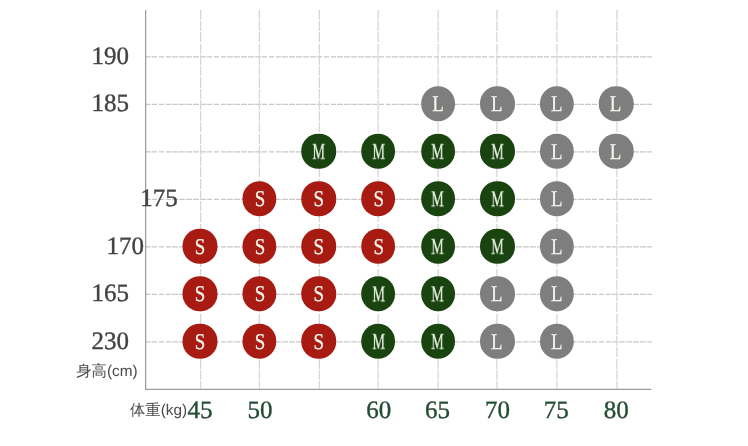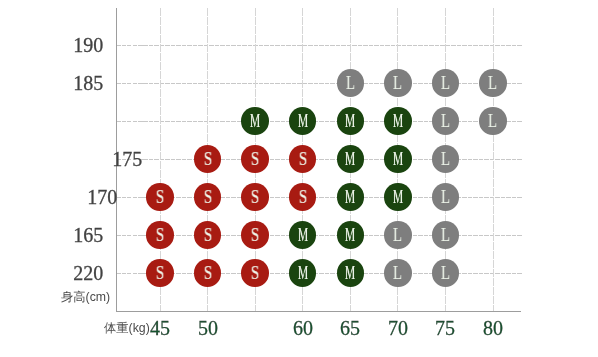--- a/index.html
+++ b/index.html
@@ -47,23 +47,23 @@
       <div class="gridline vgrid" style="left: 159.5px; top: 8px; height: 302.5px;"></div>
       <div class="gridline vgrid" style="left: 207.071px; top: 8px; height: 302.5px;"></div>
       <div class="gridline vgrid" style="left: 254.643px; top: 8px; height: 302.5px;"></div>
       <div class="gridline vgrid" style="left: 302.214px; top: 8px; height: 302.5px;"></div>
       <div class="gridline vgrid" style="left: 349.786px; top: 8px; height: 302.5px;"></div>
       <div class="gridline vgrid" style="left: 397.357px; top: 8px; height: 302.5px;"></div>
       <div class="gridline vgrid" style="left: 444.929px; top: 8px; height: 302.5px;"></div>
       <div class="gridline vgrid" style="left: 492.5px; top: 8px; height: 302.5px;"></div>
       <div class="axis" style="left: 115.5px; top: 8px; width: 1px; height: 303.5px;"></div>
       <div class="axis" style="left: 116px; top: 310.5px; width: 405px; height: 1px;"></div>
-      <div class="ylab" style="left: 0px; top: 260.7px; width: 103.2px; height: 24px; line-height: 24px;">220</div>
+      <div class="ylab" style="left: 0px; top: 260.7px; width: 103.2px; height: 24px; line-height: 24px;">230</div>
       <div class="ylab" style="left: 0px; top: 222.7px; width: 103.2px; height: 24px; line-height: 24px;">165</div>
-      <div class="ylab" style="left: 14px; top: 184.7px; width: 103.2px; height: 24px; line-height: 24px;">170</div>
+      <div class="ylab" style="left: 0px; top: 184.7px; width: 103.2px; height: 24px; line-height: 24px; padding-left: 12px;">170</div>
       <div class="ylab" style="left: 0px; top: 146.7px; width: 103.2px; height: 24px; line-height: 24px; margin-left: 39px;">175</div>
       <div class="ylab" style="left: 0px; top: 70.7px; width: 103.2px; height: 24px; line-height: 24px;">185</div>
       <div class="ylab" style="left: 0px; top: 32.7px; width: 103.2px; height: 24px; line-height: 24px;">190</div>
       <div class="xlab" style="left: 130px; top: 315.5px; width: 60px; height: 24px; line-height: 24px;">45</div>
       <div class="xlab" style="left: 177.571px; top: 315.5px; width: 60px; height: 24px; line-height: 24px;">50</div>
       <div class="xlab" style="left: 272.714px; top: 315.5px; width: 60px; height: 24px; line-height: 24px;">60</div>
       <div class="xlab" style="left: 320.286px; top: 315.5px; width: 60px; height: 24px; line-height: 24px; text-align: center;">65</div>
       <div class="xlab" style="left: 367.857px; top: 315.5px; width: 60px; height: 24px; line-height: 24px;">70</div>
       <div class="xlab" style="left: 415.429px; top: 315.5px; width: 60px; height: 24px; line-height: 24px;">75</div>
       <div class="xlab" style="left: 463px; top: 315.5px; width: 60px; height: 24px; line-height: 24px;">80</div>

